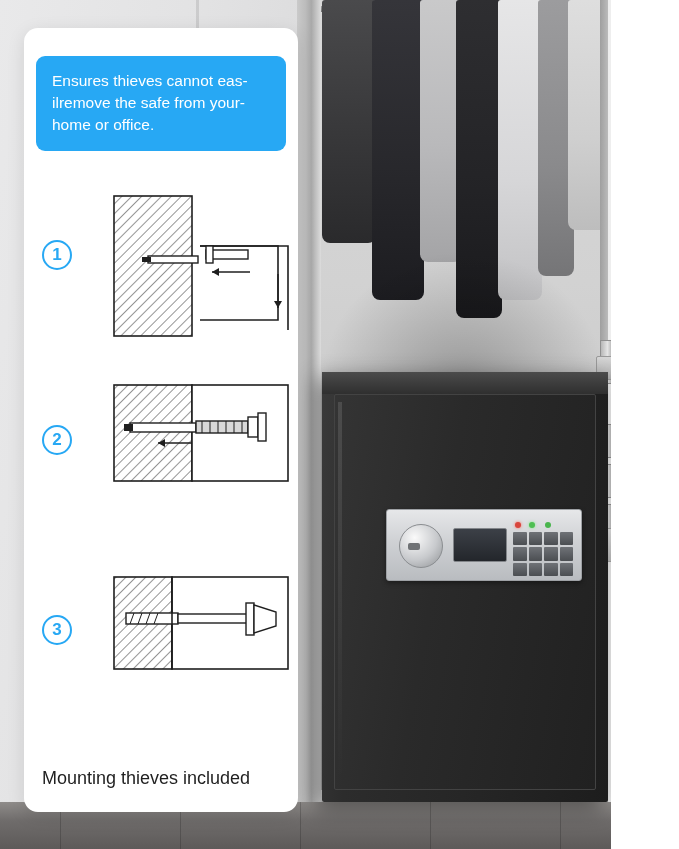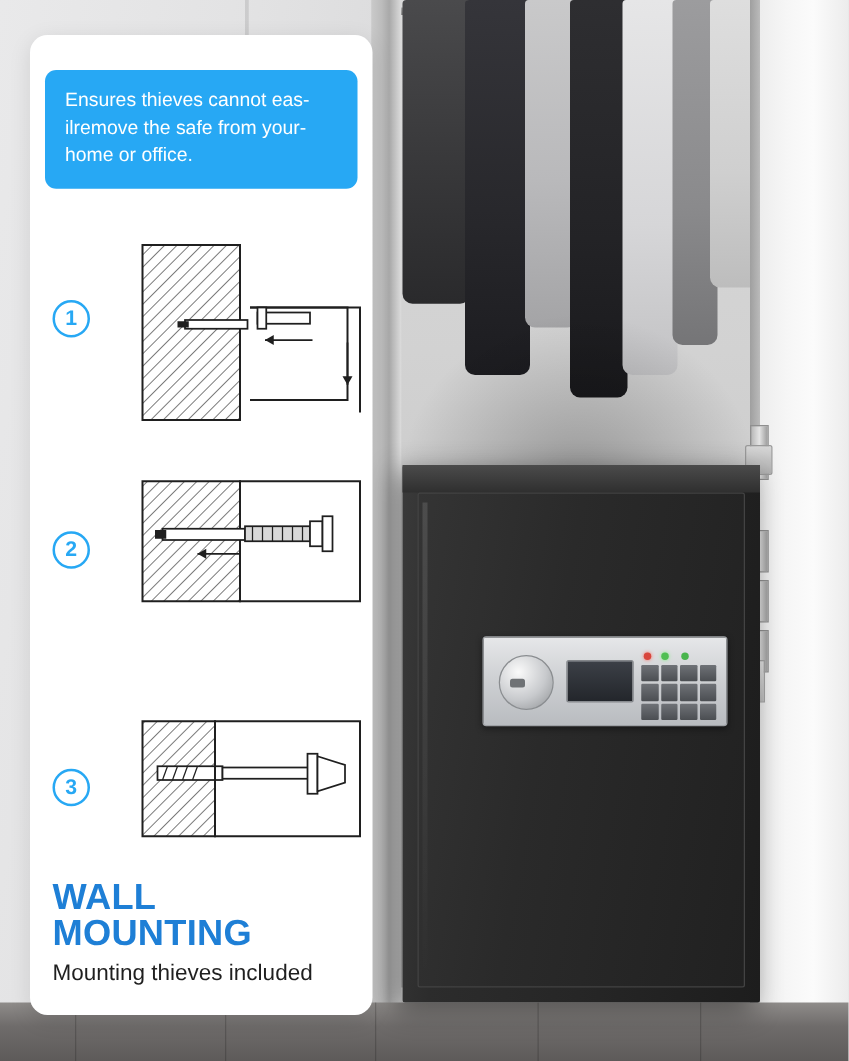--- a/index.html
+++ b/index.html
@@ -5,21 +5,21 @@
   html, body {
     margin: 0;
     padding: 0;
     background: #ffffff;
   }
   body {
     font-family: "Liberation Sans", sans-serif;
   }
   #scene {
     position: relative;
-    width: 679px;
+    width: 611px;
     height: 849px;
     overflow: hidden;
     background: #f2f2f2;
   }
 
   
   .photo {
     position: absolute;
     left: 0; top: 0;
     width: 679px; height: 849px;
@@ -419,18 +419,17 @@
           <rect x="98" y="51" width="72" height="9" fill="#ffffff" stroke="#1f1f1f" stroke-width="1.4"></rect>
           <rect x="166" y="40" width="8" height="32" fill="#ffffff" stroke="#1f1f1f" stroke-width="1.4"></rect>
           <path d="M174 42 l22 7 v14 l-22 7 z" fill="#ffffff" stroke="#1f1f1f" stroke-width="1.4"></path>
           <line x1="92" y1="14" x2="92" y2="106" stroke="#1f1f1f" stroke-width="1.6"></line>
         </svg>
       </div>
 
     </div>
 
     <div class="title-block">
-      <p class="title">WALL MOUNTING</p>
       <p class="subtitle">Mounting thieves included</p>
     </div>
   </div>
 
 </div>
 
 </body></html>

